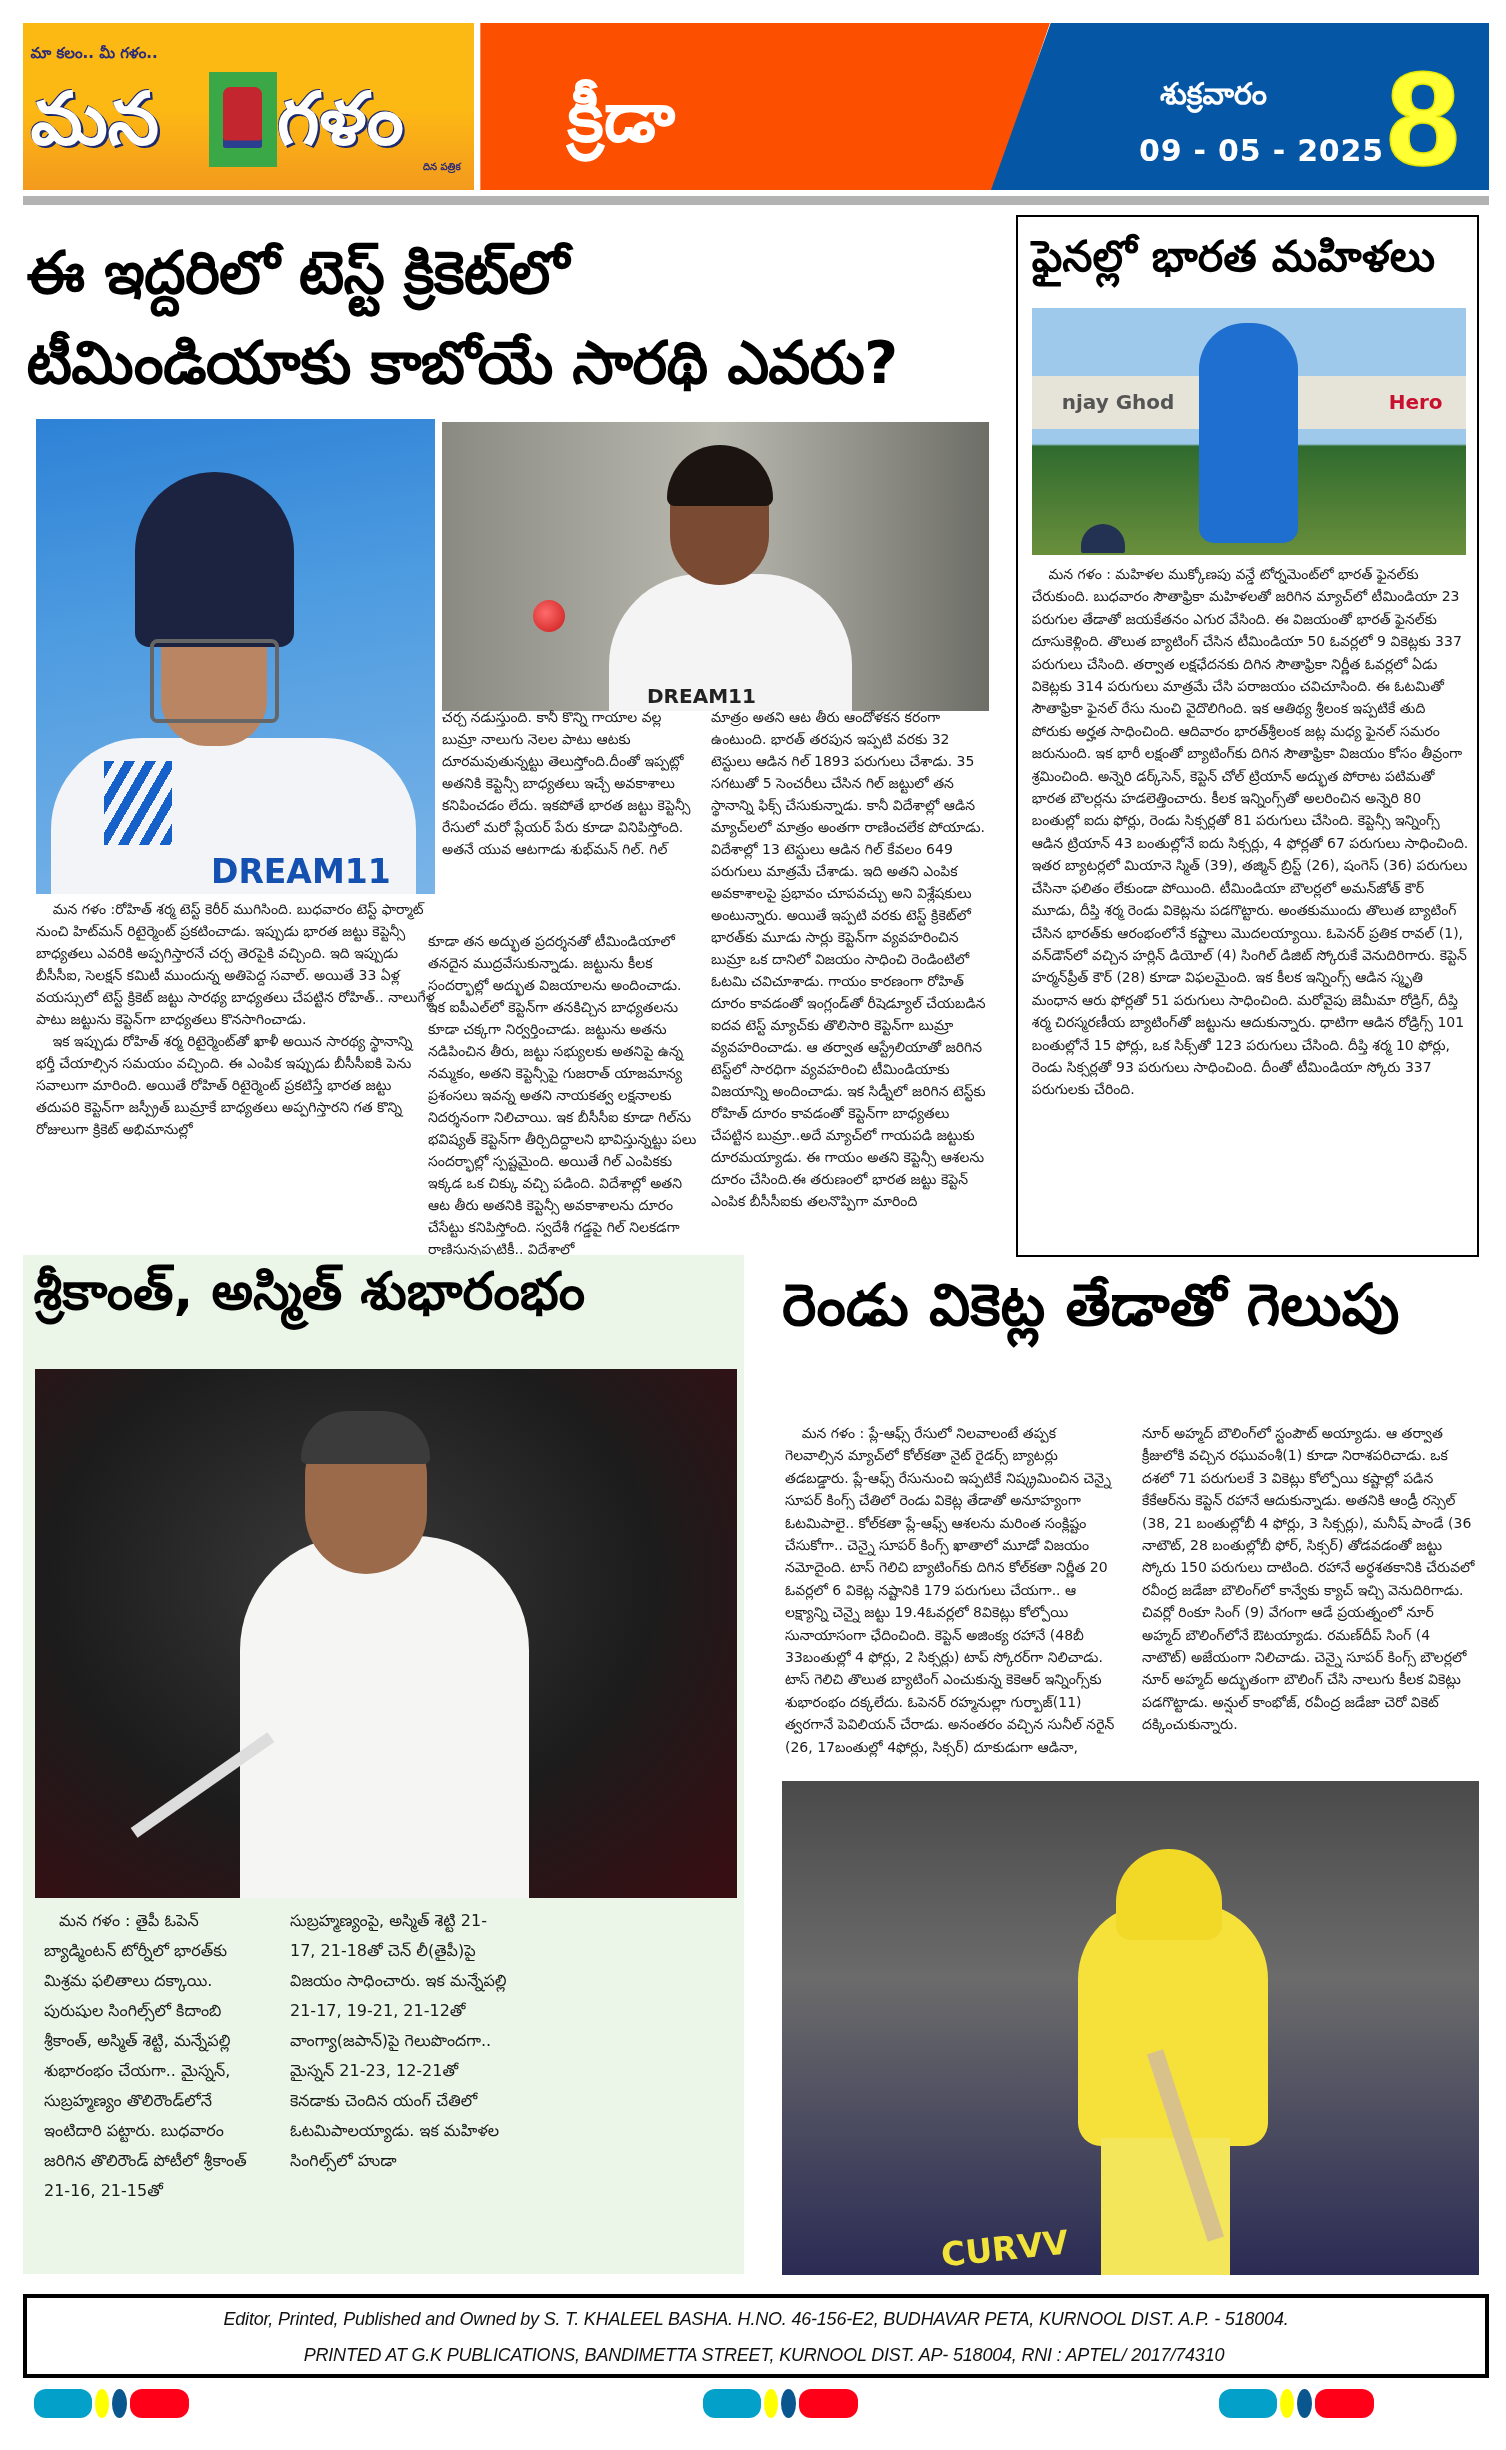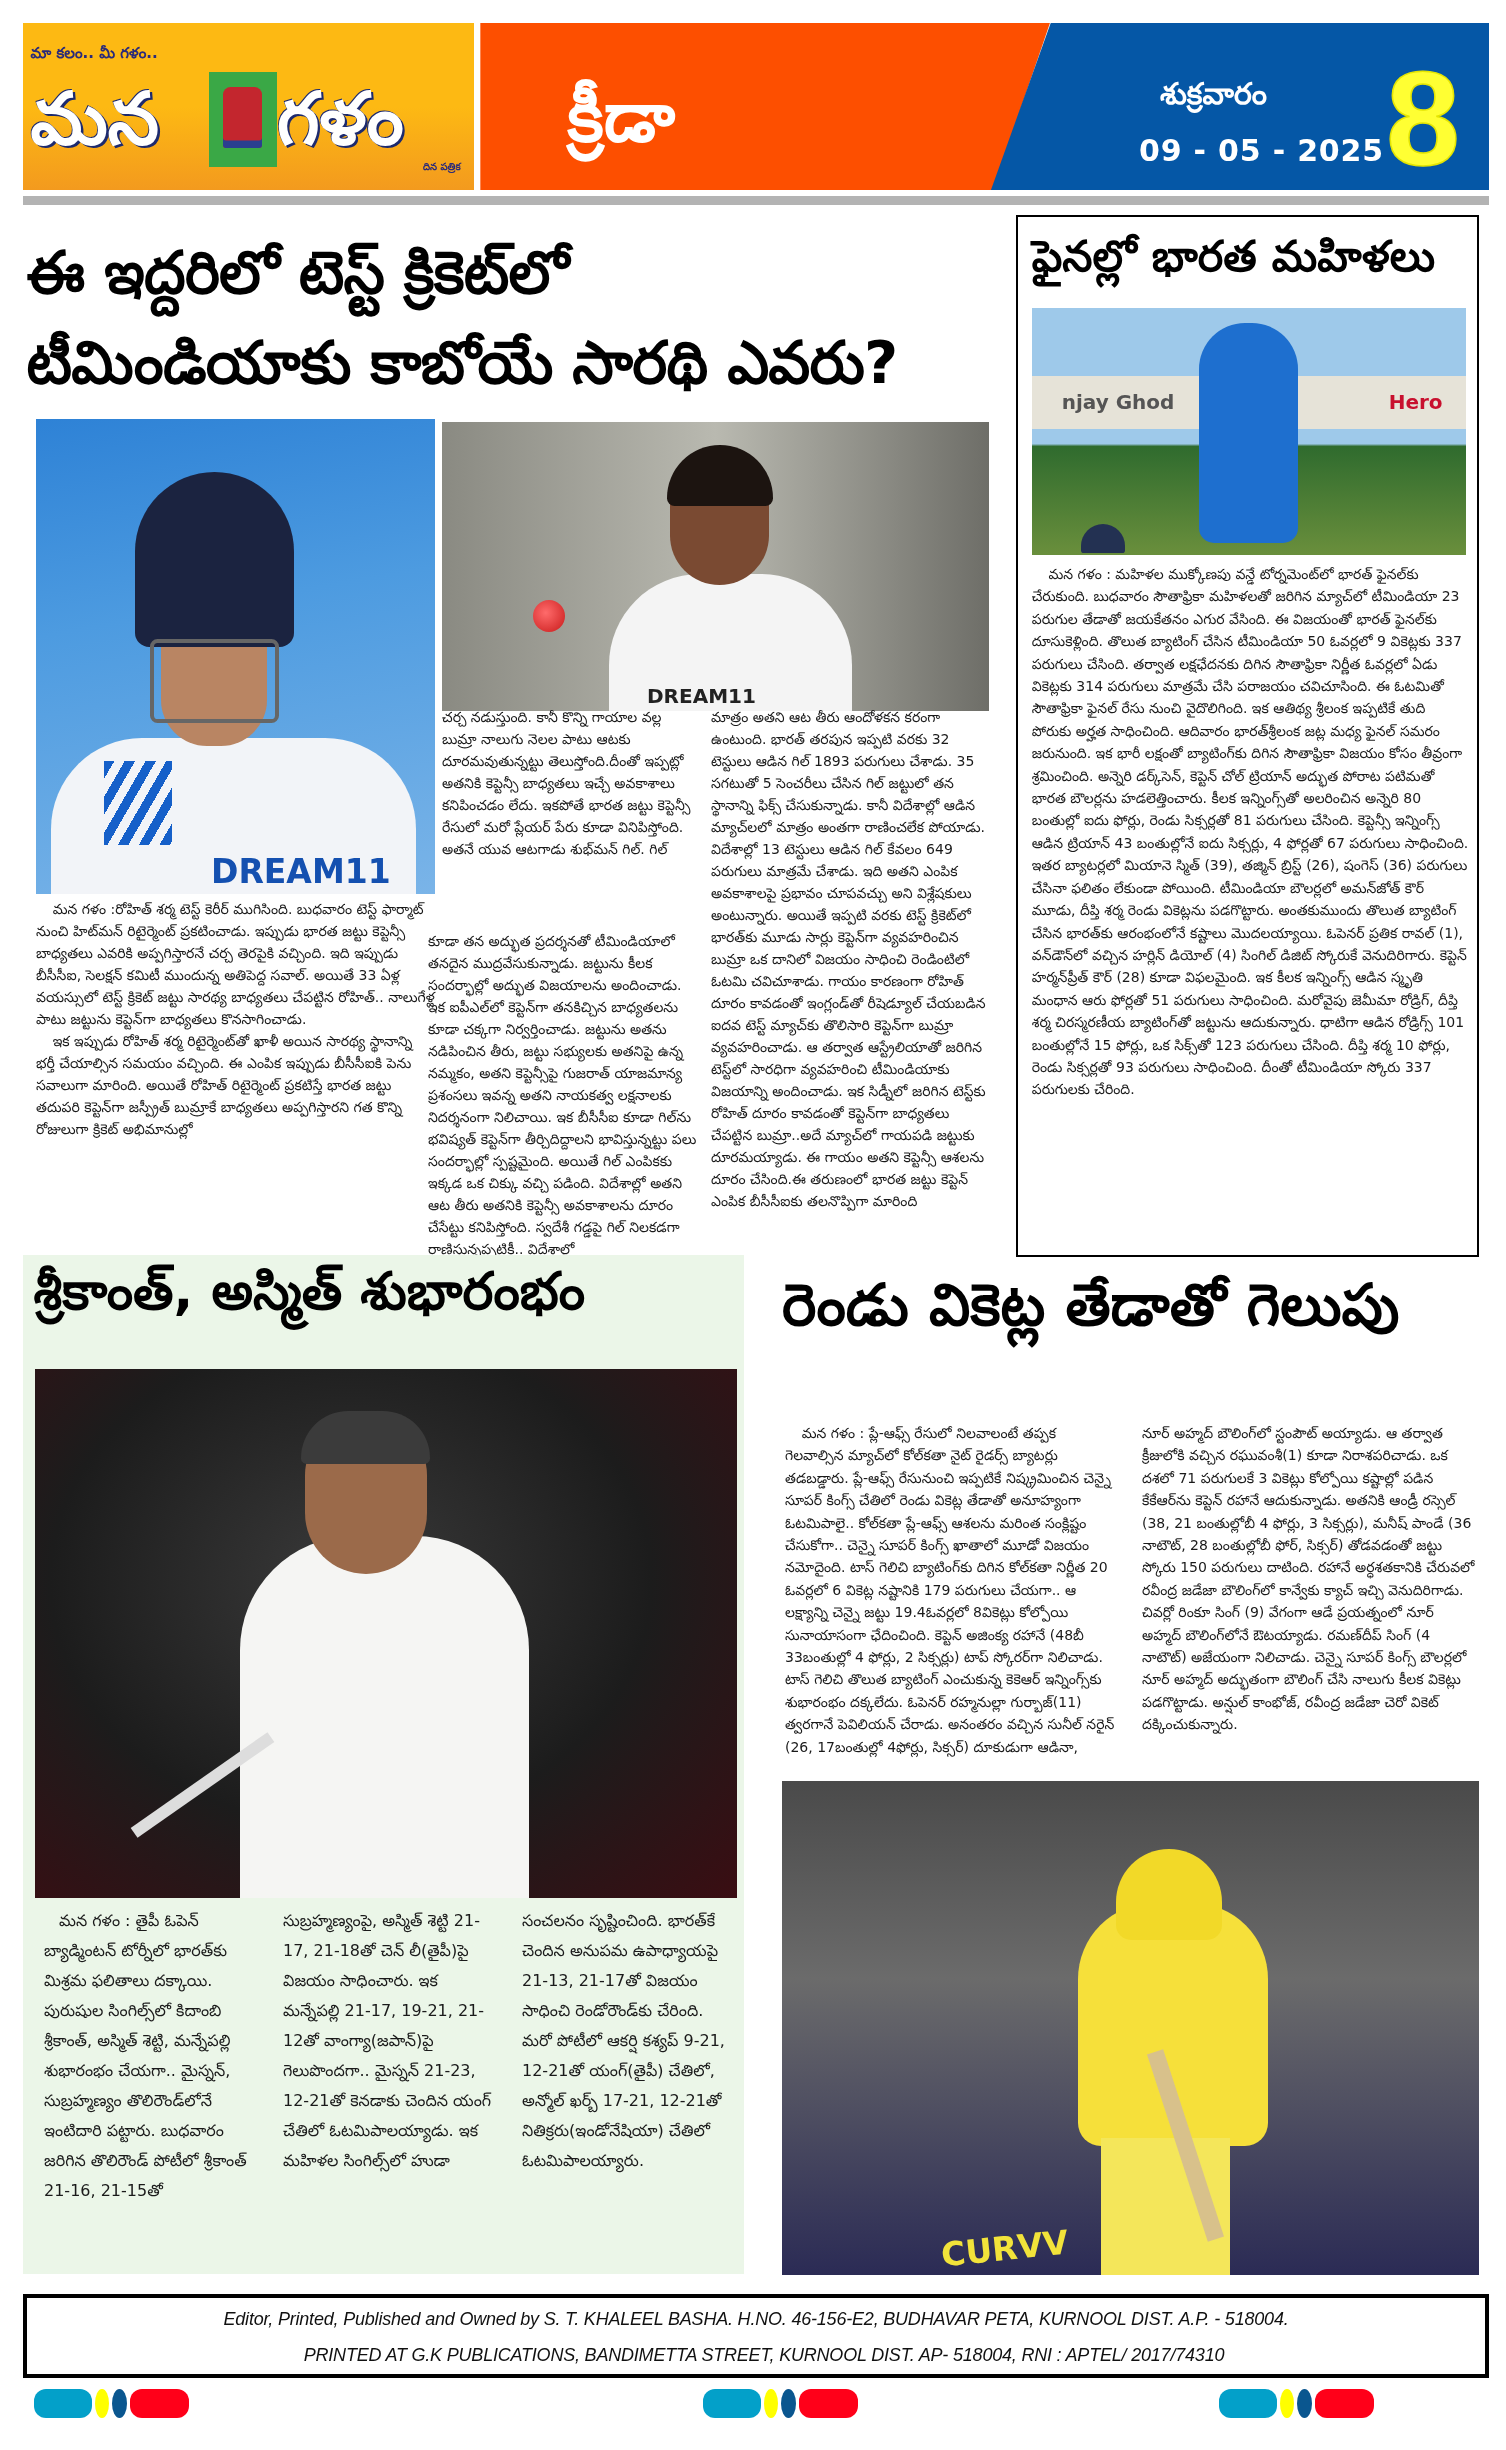--- a/index.html
+++ b/index.html
@@ -178,23 +178,20 @@
     <div class="head"></div>
     <div class="hair"></div>
     <div class="racket"></div>
   </div>
   <div class="bad-cols">
     <div class="bcol">
         <p>మన గళం : తైపీ ఓపెన్ బ్యాడ్మింటన్ టోర్నీలో భారత్‌కు మిశ్రమ ఫలితాలు దక్కాయి. పురుషుల సింగిల్స్‌లో కిదాంబి శ్రీకాంత్, అస్మిత్ శెట్టి, మన్నేపల్లి శుభారంభం చేయగా.. మైస్నన్, సుబ్రహ్మణ్యం తొలిరౌండ్‌లోనే ఇంటిదారి పట్టారు. బుధవారం జరిగిన తొలిరౌండ్ పోటీలో శ్రీకాంత్ 21-16, 21-15తో</p>
       </div>
     <div class="bcol">
         <p style="text-indent:0">సుబ్రహ్మణ్యంపై, అస్మిత్ శెట్టి 21-17, 21-18తో చెన్ లీ(తైపీ)పై విజయం సాధించారు. ఇక మన్నేపల్లి 21-17, 19-21, 21-12తో వాంగ్యా(జపాన్)పై గెలుపొందగా.. మైస్నన్ 21-23, 12-21తో కెనడాకు చెందిన యంగ్ చేతిలో ఓటమిపాలయ్యాడు. ఇక మహిళల సింగిల్స్‌లో హుడా</p>
-      </div>
-    <div class="bcol">
-        <p style="text-indent:0">సంచలనం సృష్టించింది. భారత్‌కే చెందిన అనుపమ ఉపాధ్యాయపై 21-13, 21-17తో విజయం సాధించి రెండోరౌండ్‌కు చేరింది. మరో పోటీలో ఆకర్షి కశ్యప్ 9-21, 12-21తో యంగ్(తైపీ) చేతిలో, అన్మోల్ ఖర్బ్ 17-21, 12-21తో నితిక్రరు(ఇండోనేషియా) చేతిలో ఓటమిపాలయ్యారు.</p>
       </div>
   </div>
 </article>
 
 <article>
   <h2 class="ipl-headline">
     <div>రెండు వికెట్ల తేడాతో గెలుపు</div>
   </h2>
   <div class="ipl-cols">
     <div class="icol">

